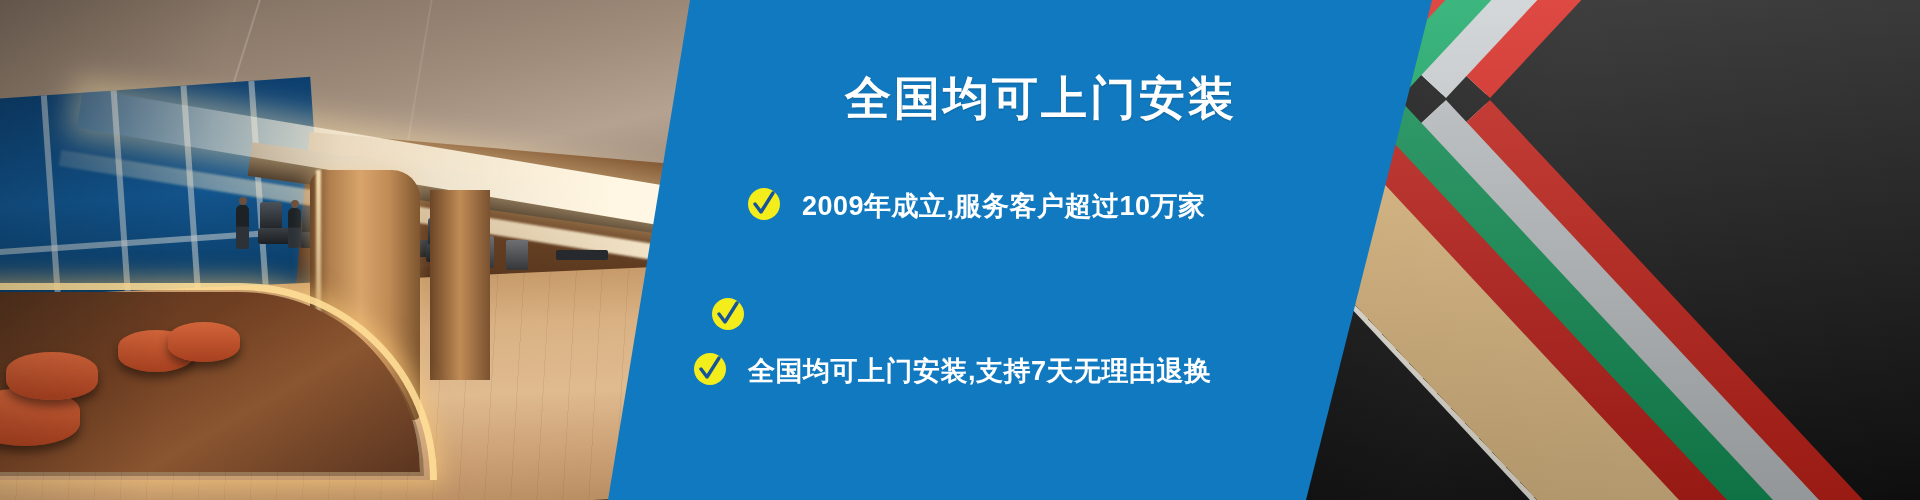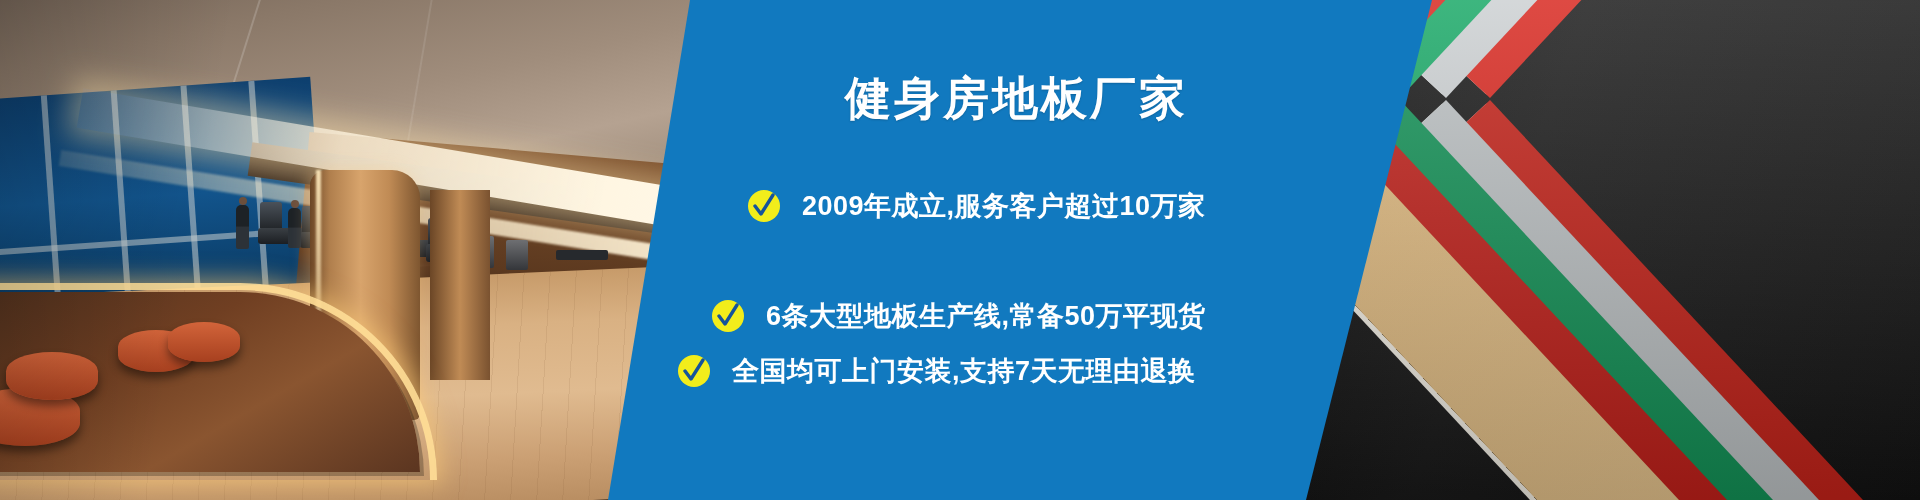--- a/index.html
+++ b/index.html
@@ -240,21 +240,21 @@
     font-weight: bold;
     letter-spacing: 3px;
     color: #ffffff;
     white-space: nowrap;
     text-shadow: 0 1px 2px rgba(0,0,0,.18);
   }
 
   .bullet {
     position: absolute;
     display: flex;
-    align-items: center;
+    align-items: flex-start;
     white-space: nowrap;
   }
   .bullet .tick {
     position: relative;
     width: 32px; height: 32px;
     border-radius: 50%;
     background: #f2ed1b;
     flex: 0 0 auto;
     margin-right: 22px;
   }
@@ -262,21 +262,21 @@
   .bullet .txt {
     font-size: 27px;
     font-weight: bold;
     letter-spacing: .5px;
     color: #ffffff;
   }
 
   .b1 { left: 748px; top: 188px; }
   .b2 { left: 730px; top: 243px; }
   .b3 { left: 712px; top: 298px; }
-  .b4 { left: 678px; top: 353px; }
+  .b4 { left: 694px; top: 353px; }
 </style>
 </head>
 <body>
 
 <div class="banner">
 
   <div class="photo-gym">
     <div class="gym-ceiling">
       <div class="gym-ceiling-seam"></div>
       <div class="gym-ceiling-seam2"></div>
@@ -349,39 +349,38 @@
       <i class="down" style="background:linear-gradient(90deg,#dfb87c,#e8c894); box-shadow:0 5px 0 0 #f3efe5;"></i>
     </div>
 
     <div class="sheen"></div>
   </div>
 
   <div class="blue-panel"></div>
 
   <div class="panel-content">
 
-    <div class="headline">健身房地板厂家</div>
+    <div class="headline">全国均可上门安装</div>
 
     <div class="bullet b1">
       <span class="tick">
         <svg width="24" height="26" viewBox="0 0 24 26" aria-hidden="true">
           <path d="M3 13 L9 21 L21 2" fill="none" stroke="#15539b" stroke-width="3.4" stroke-linecap="round" stroke-linejoin="round"></path>
         </svg>
       </span>
       <span class="txt">2009年成立,服务客户超过10万家</span>
     </div>
 
 
     <div class="bullet b3">
       <span class="tick">
         <svg width="24" height="26" viewBox="0 0 24 26" aria-hidden="true">
           <path d="M3 13 L9 21 L21 2" fill="none" stroke="#15539b" stroke-width="3.4" stroke-linecap="round" stroke-linejoin="round"></path>
         </svg>
       </span>
-      <span class="txt">6条大型地板生产线,常备50万平现货</span>
     </div>
 
     <div class="bullet b4">
       <span class="tick">
         <svg width="24" height="26" viewBox="0 0 24 26" aria-hidden="true">
           <path d="M3 13 L9 21 L21 2" fill="none" stroke="#15539b" stroke-width="3.4" stroke-linecap="round" stroke-linejoin="round"></path>
         </svg>
       </span>
       <span class="txt">全国均可上门安装,支持7天无理由退换</span>
     </div>

